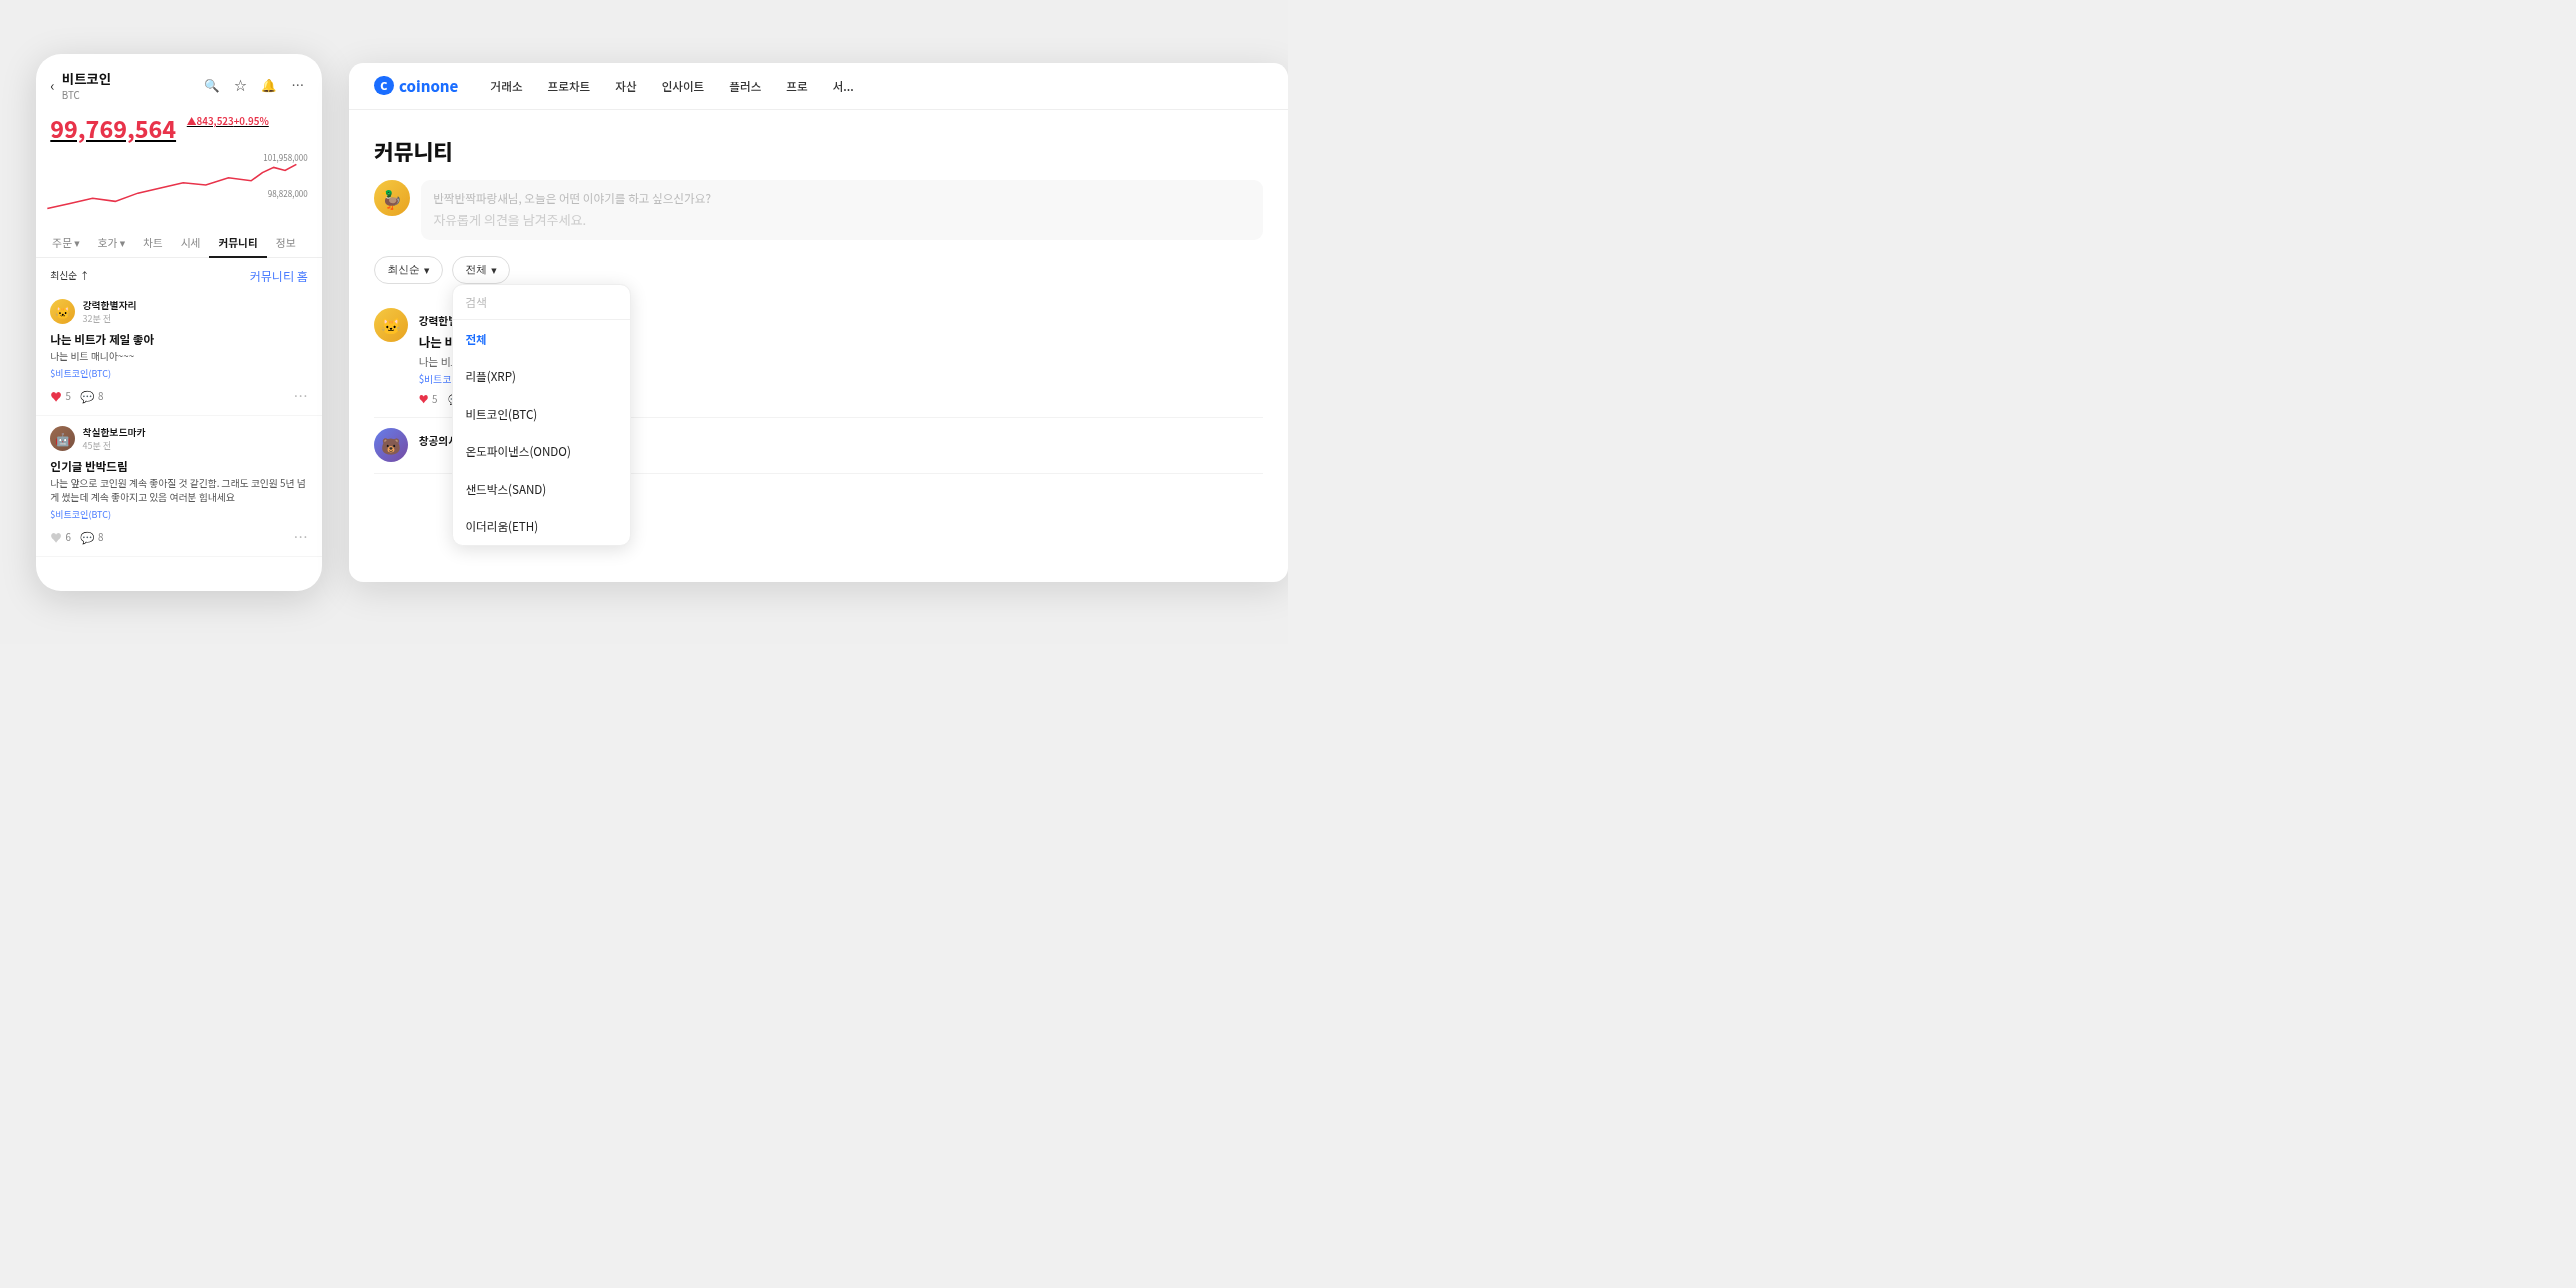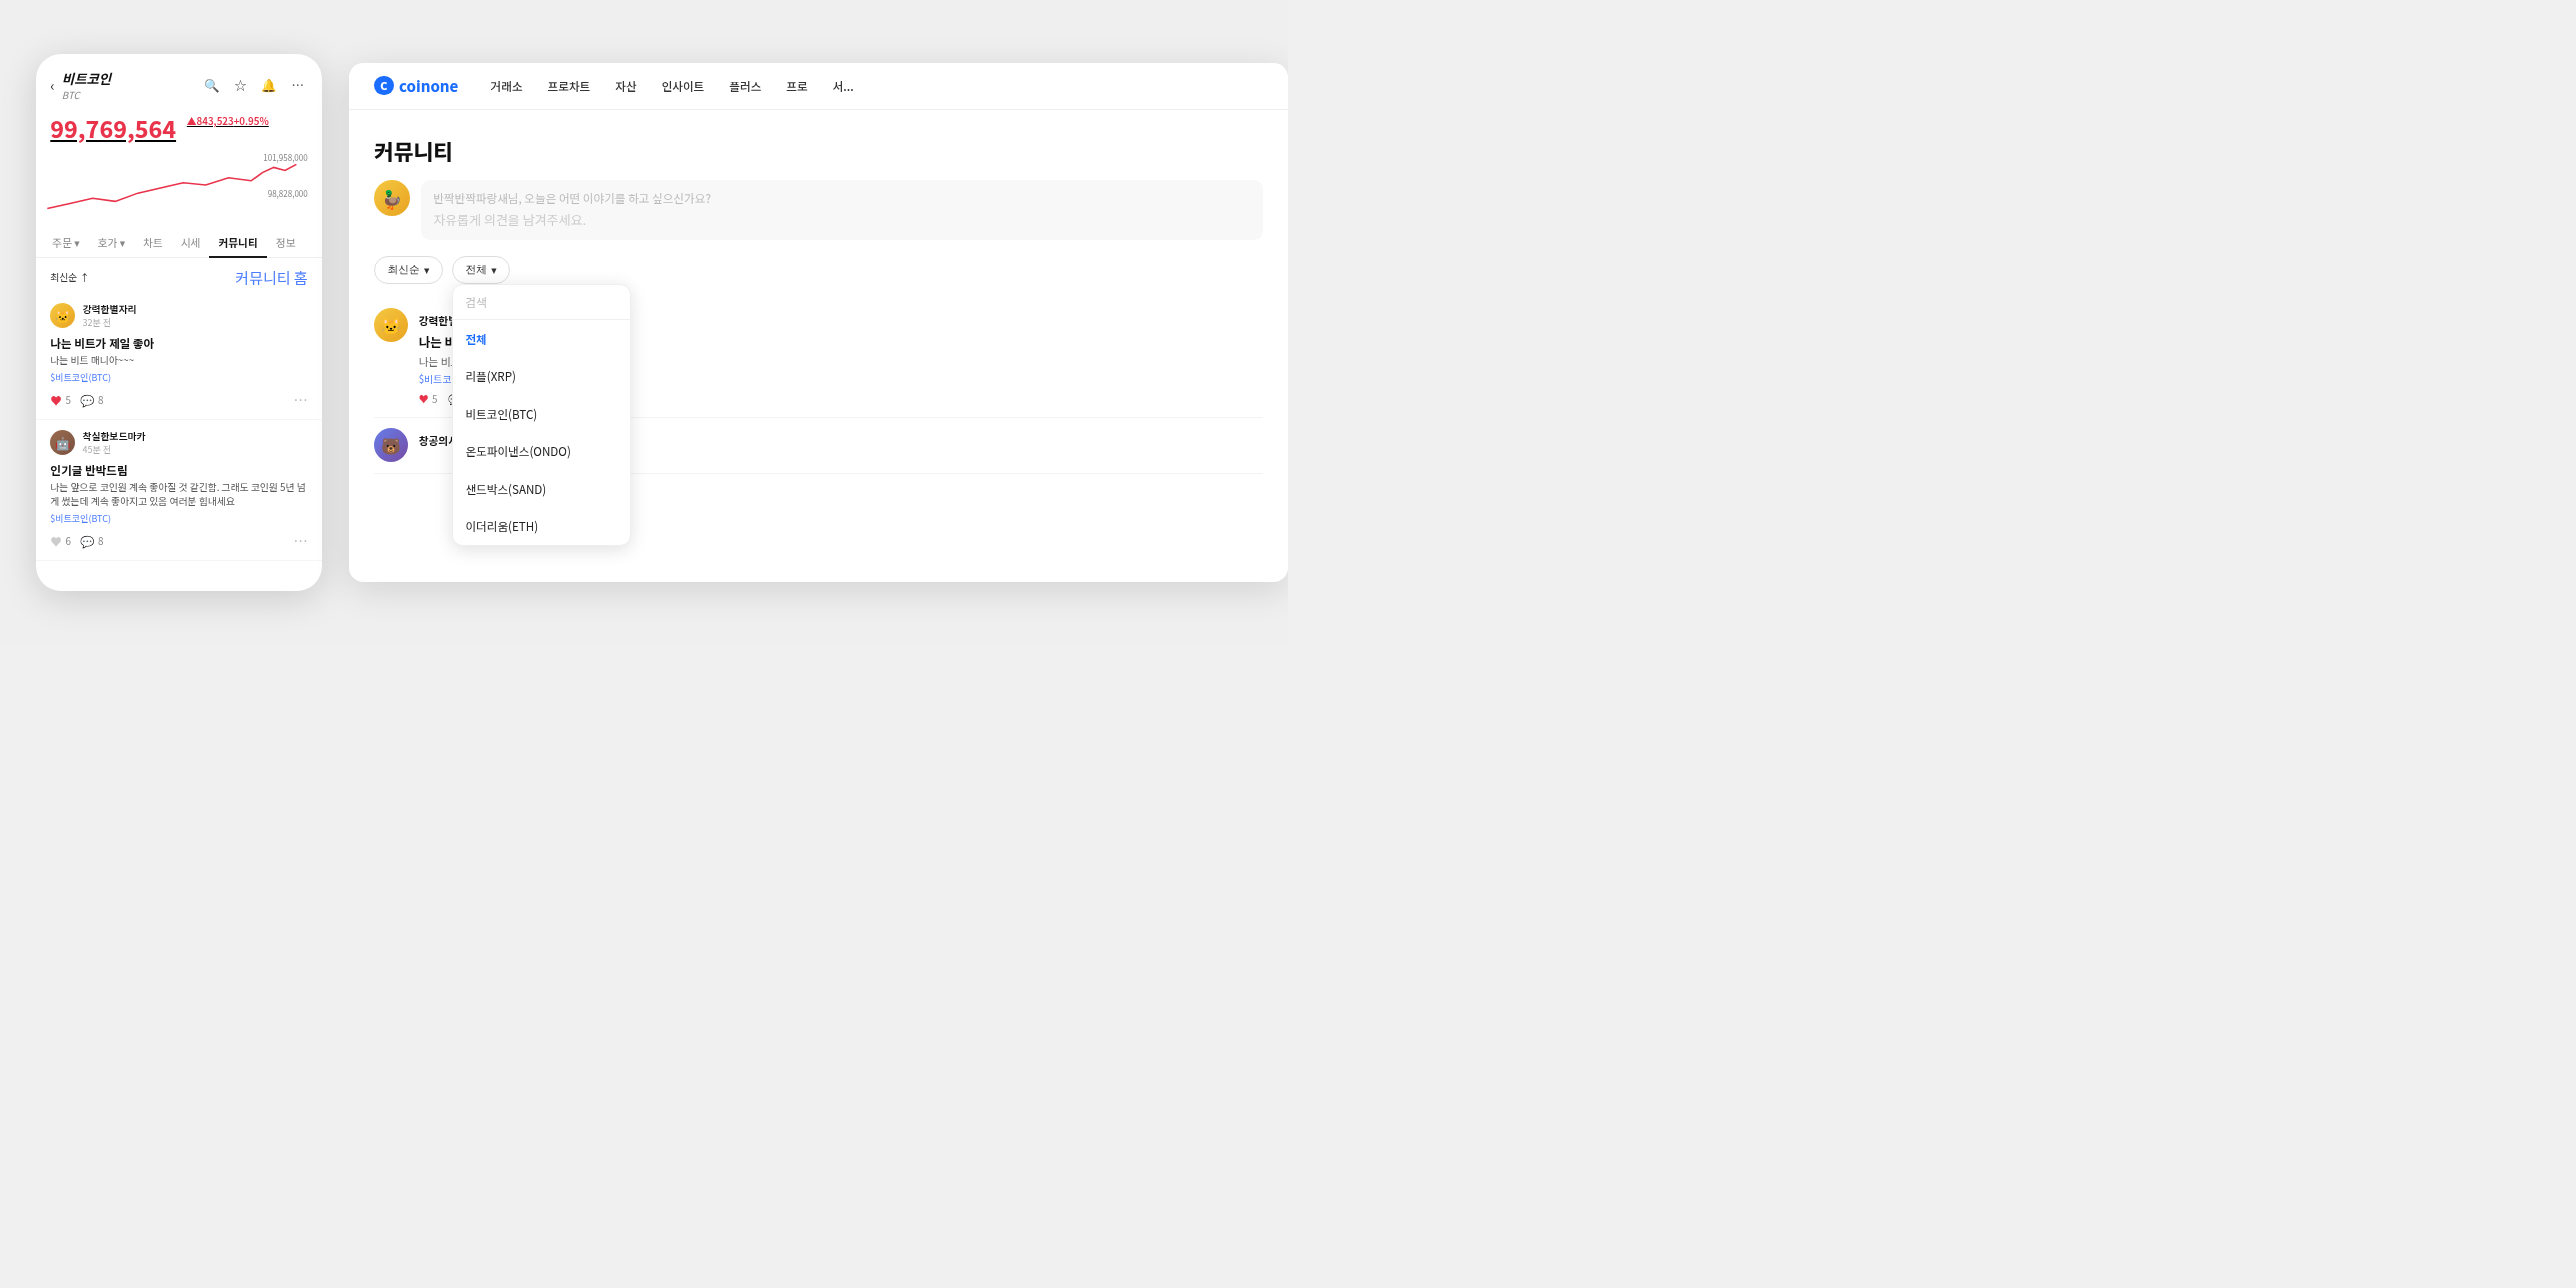--- a/index.html
+++ b/index.html
@@ -68,21 +68,20 @@
     }
 
     .back-arrow {
       font-size: 14.3px;
       color: #333;
       cursor: pointer;
     }
 
     .phone-title-block {
       flex: 1;
-      font-style: italic;
     }
 
     .phone-coin-name {
       font-size: 13.4px;
       font-weight: 700;
       color: #111;
     }
 
     .phone-coin-ticker {
       font-size: 9.8px;
@@ -196,21 +195,21 @@
 
     .sort-label {
       font-size: 9.8px;
       color: #333;
       display: flex;
       align-items: center;
       gap: 2.7px;
     }
 
     .community-home-link {
-      font-size: 15px;
+      font-size: 12px;
       color: #4a7cff;
     }
 
     .post-item {
       padding: 9px 14.3px;
       border-bottom: 0.9px solid #f5f5f5;
     }
 
     .post-author {
       display: flex;

